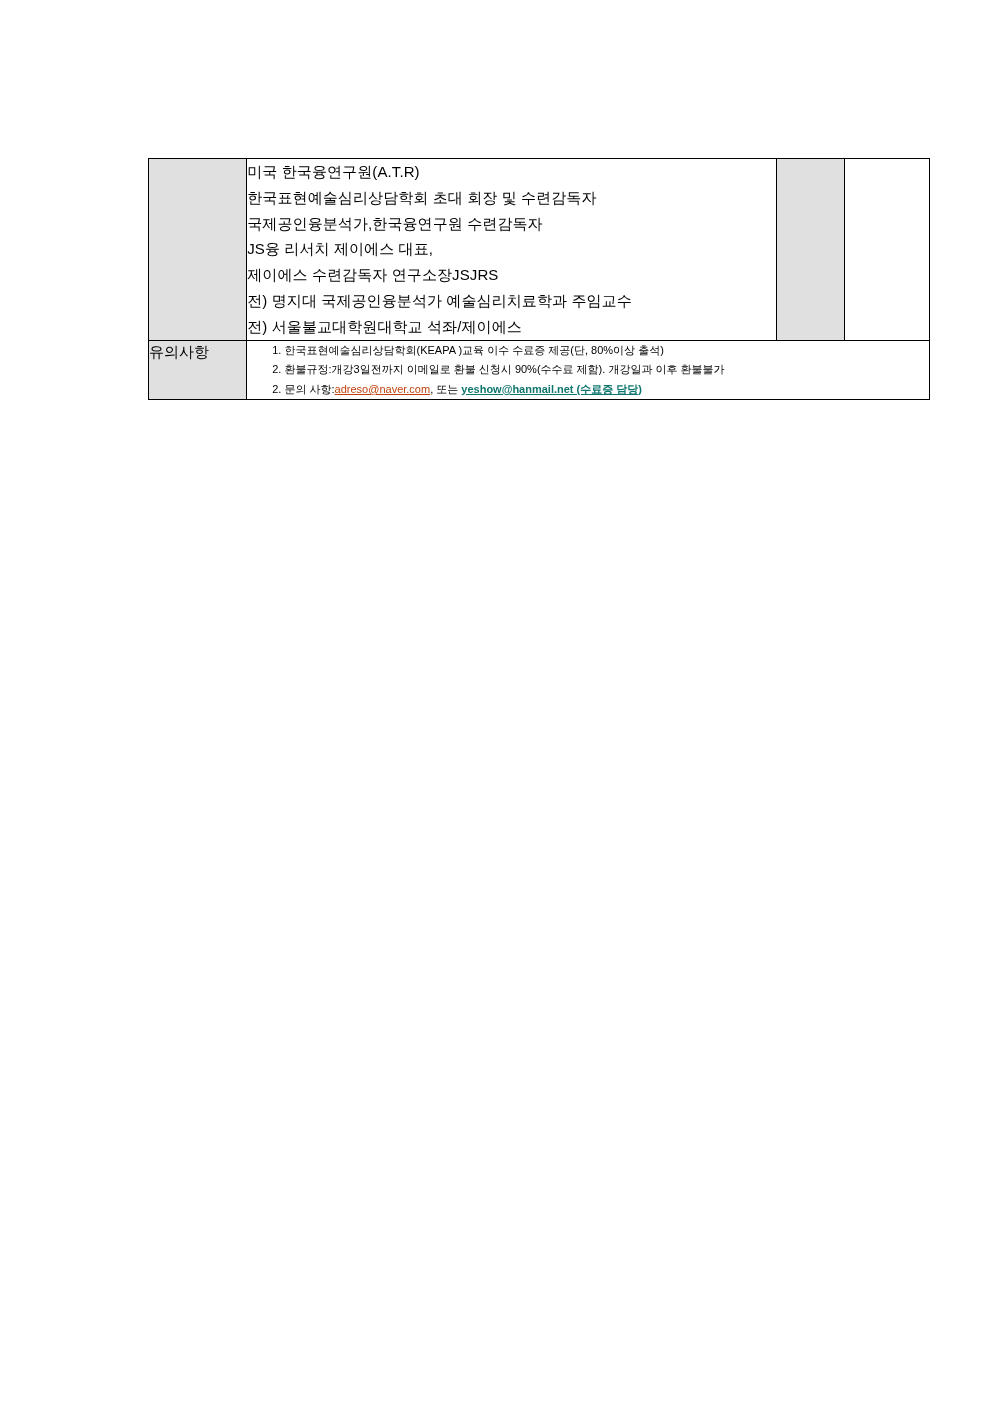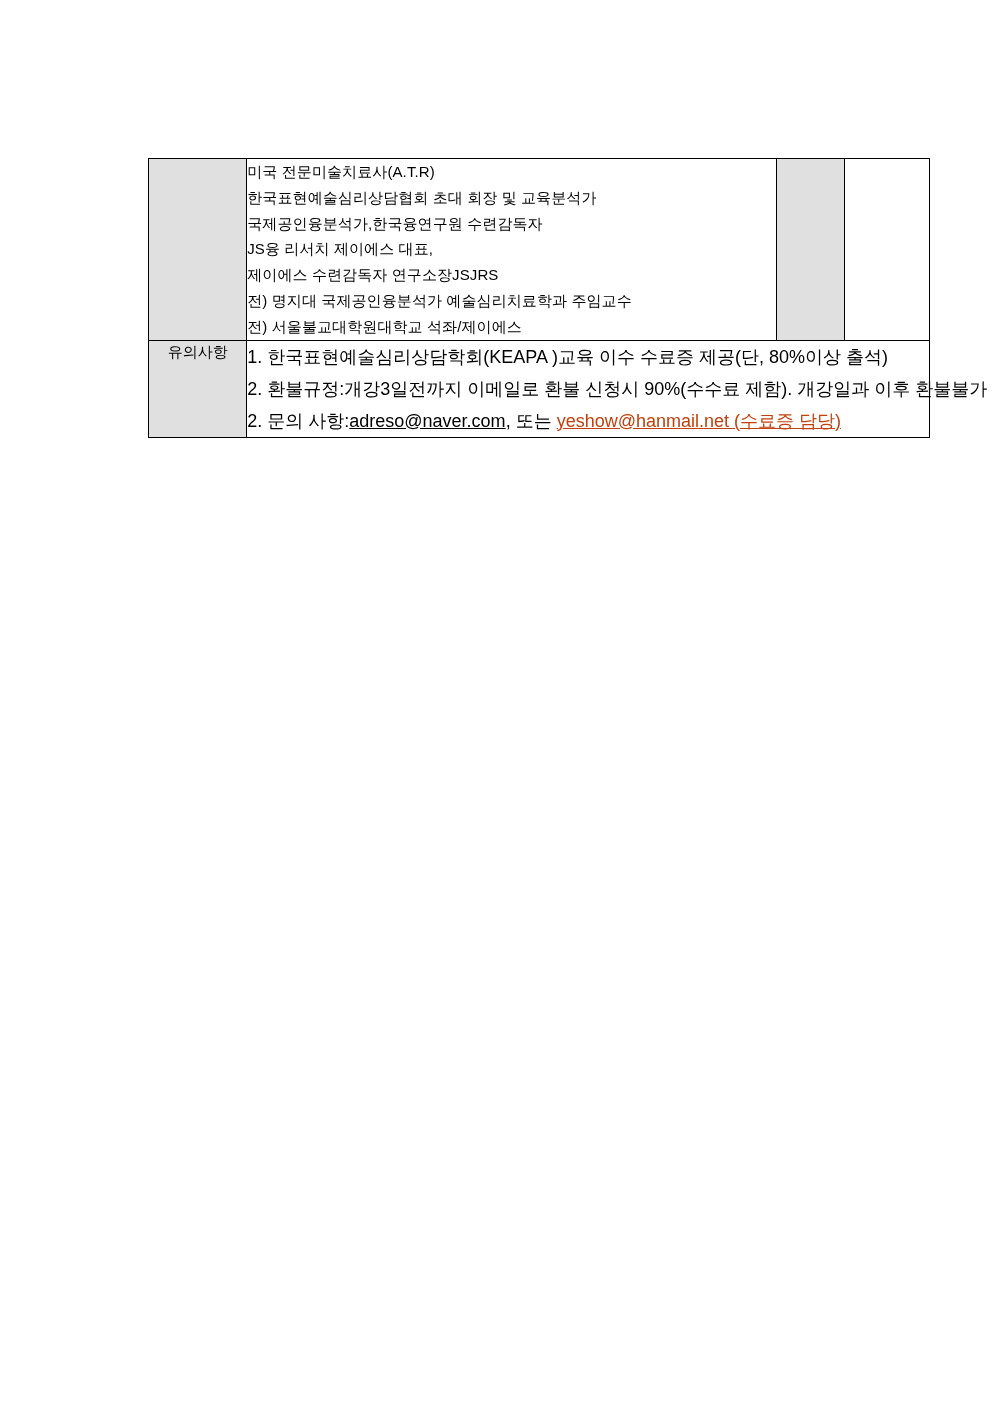--- a/index.html
+++ b/index.html
@@ -36,71 +36,72 @@
     padding: 0;
   }
   .col-label   { width: 98px; }
   .col-body    { width: 528px; }
   .col-narrow1 { width: 68px; }
   .col-narrow2 { width: 85px; }
 
   .shade { background: #e0e0e0; }
 
   .label-cell {
-    text-align: center;
     vertical-align: middle;
     font-size: 15px;
     line-height: 1.4;
     padding: 6px 4px;
   }
 
   .profile-cell {
     padding: 9px 10px 12px 10px;
   }
   .profile-line {
     font-size: 15px;
     line-height: 1.72;
     white-space: nowrap;
     letter-spacing: 0.1px;
   }
 
   .notes-cell {
     padding: 10px 10px 12px 10px;
   }
   .note-line {
-    font-size: 18px;
+    font-size: 11px;
     line-height: 1.78;
     white-space: nowrap;
+    padding-left: 25px;
   }
   .link {
-    color: #000000;
+    color: #c2410c;
     text-decoration: underline;
   }
   .link.dark {
-    color: #c2410c;
+    color: #0f766e;
+    font-weight: bold;
   }
 </style>
 </head>
 <body>
 
 <div class="page">
 
   <table class="doc-table">
     <colgroup>
       <col class="col-label">
       <col class="col-body">
       <col class="col-narrow1">
       <col class="col-narrow2">
     </colgroup>
     <tbody>
       <tr>
         <td class="shade label-cell"></td>
         <td class="profile-cell">
-          <div class="profile-line">미국 전문미술치료사(A.T.R)</div>
-          <div class="profile-line">한국표현예술심리상담협회 초대 회장 및 교육분석가</div>
+          <div class="profile-line">미국 한국융연구원(A.T.R)</div>
+          <div class="profile-line">한국표현예술심리상담학회 초대 회장 및 수련감독자</div>
           <div class="profile-line">국제공인융분석가,한국융연구원 수련감독자</div>
           <div class="profile-line">JS융 리서치 제이에스 대표,</div>
           <div class="profile-line">제이에스 수련감독자 연구소장JSJRS</div>
           <div class="profile-line">전) 명지대 국제공인융분석가 예술심리치료학과 주임교수</div>
           <div class="profile-line">전) 서울불교대학원대학교 석좌/제이에스</div>
         </td>
         <td class="shade"></td>
         <td></td>
       </tr>
       <tr>

